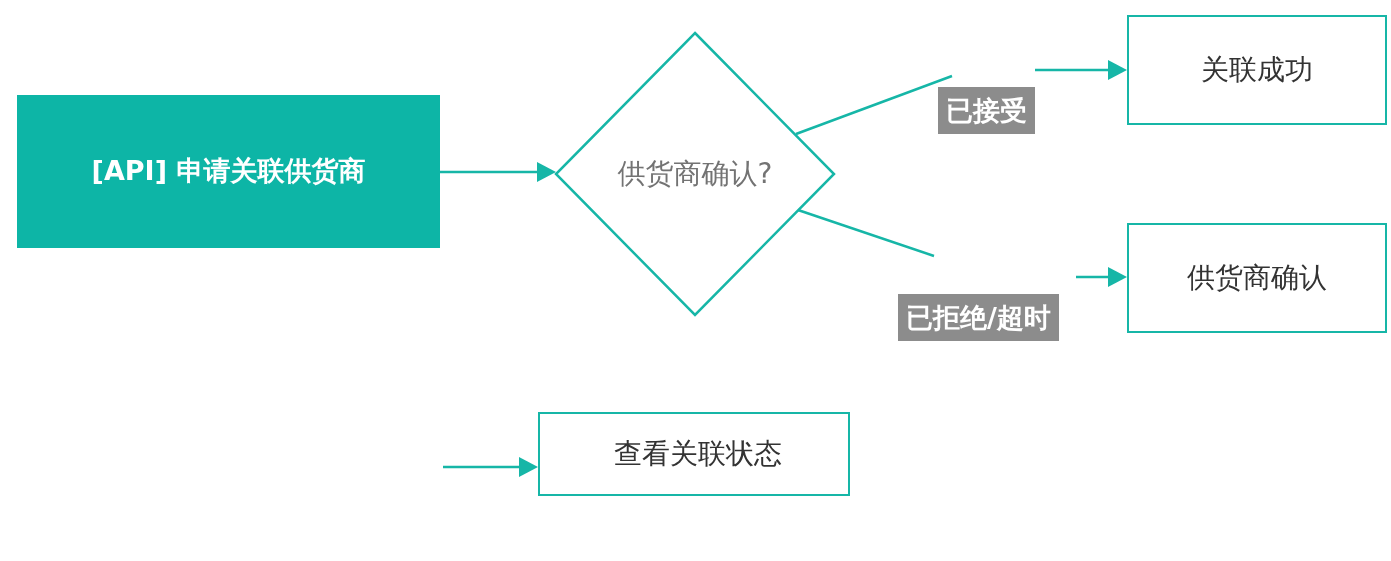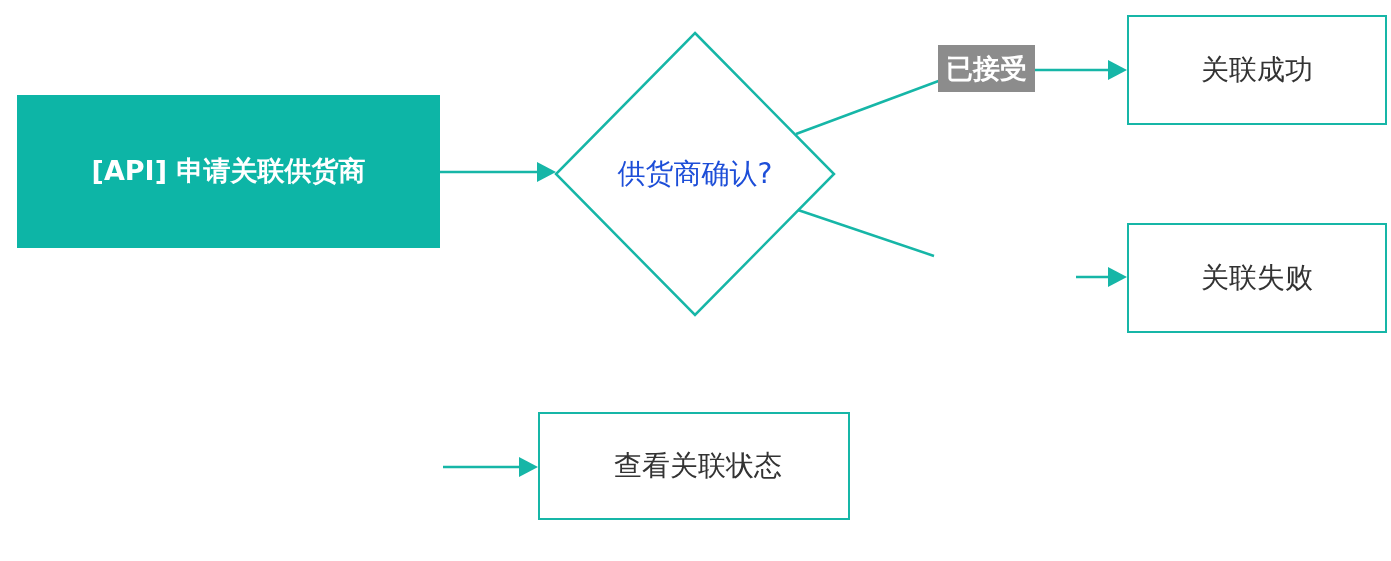--- a/index.html
+++ b/index.html
@@ -45,37 +45,38 @@
   .api-box-2 { left: 17px; top: 388px; width: 426px; height: 155px; }
   .result-box {
     background: #ffffff;
     border: 2px solid #16b6a7;
     color: #333333;
     font-size: 28px;
     font-weight: 400;
   }
   .success-box { left: 1127px; top: 15px;  width: 260px; height: 110px; }
   .fail-box    { left: 1127px; top: 223px; width: 260px; height: 110px; }
-  .status-box  { left: 538px;  top: 412px; width: 312px; height: 108px; padding-left: 8px; }
+  .status-box  { left: 538px;  top: 412px; width: 312px; height: 84px; padding-left: 8px; }
   .decision-text {
     left: 555px; top: 33px; width: 280px; height: 282px;
-    color: #1d4ed8;
+    color: #737373;
     font-size: 28px;
     font-weight: 400;
     text-align: right;
   }
   .edge-label {
     position: absolute;
     background: #8c8c8c;
     color: #ffffff;
     font-size: 27px;
     font-weight: 700;
     padding: 6px 8px;
     white-space: nowrap;
     line-height: 1.3;
+    margin-top: 42px;
   }
   .label-accepted { left: 938px; top: 45px; }
   .label-rejected { left: 898px; top: 252px; }
   svg .edge {
     stroke: #16b6a7;
     stroke-width: 2.5;
     fill: none;
   }
   svg .arrowhead { fill: #16b6a7; stroke: none; }
   svg .diamond { fill: #ffffff; stroke: #16b6a7; stroke-width: 2.5; }
@@ -106,27 +107,28 @@
 
   <div class="node api-box api-box-1">
     <div>[API] 申请关联供货商</div>
   </div>
 
   <div class="node decision-text">
     <span>供货商确认?</span>
   </div>
 
   <span class="edge-label label-accepted">已接受</span>
+  <span class="edge-label label-rejected">已拒绝/超时</span>
 
   <div class="node result-box success-box">
     <span>关联成功</span>
   </div>
 
   <div class="node result-box fail-box">
-    <span>关联失败</span>
+    <span>供货商确认</span>
   </div>
 
 
   <div class="node result-box status-box">
     <span>查看关联状态</span>
   </div>
 
 </div>
 
 </body></html>

